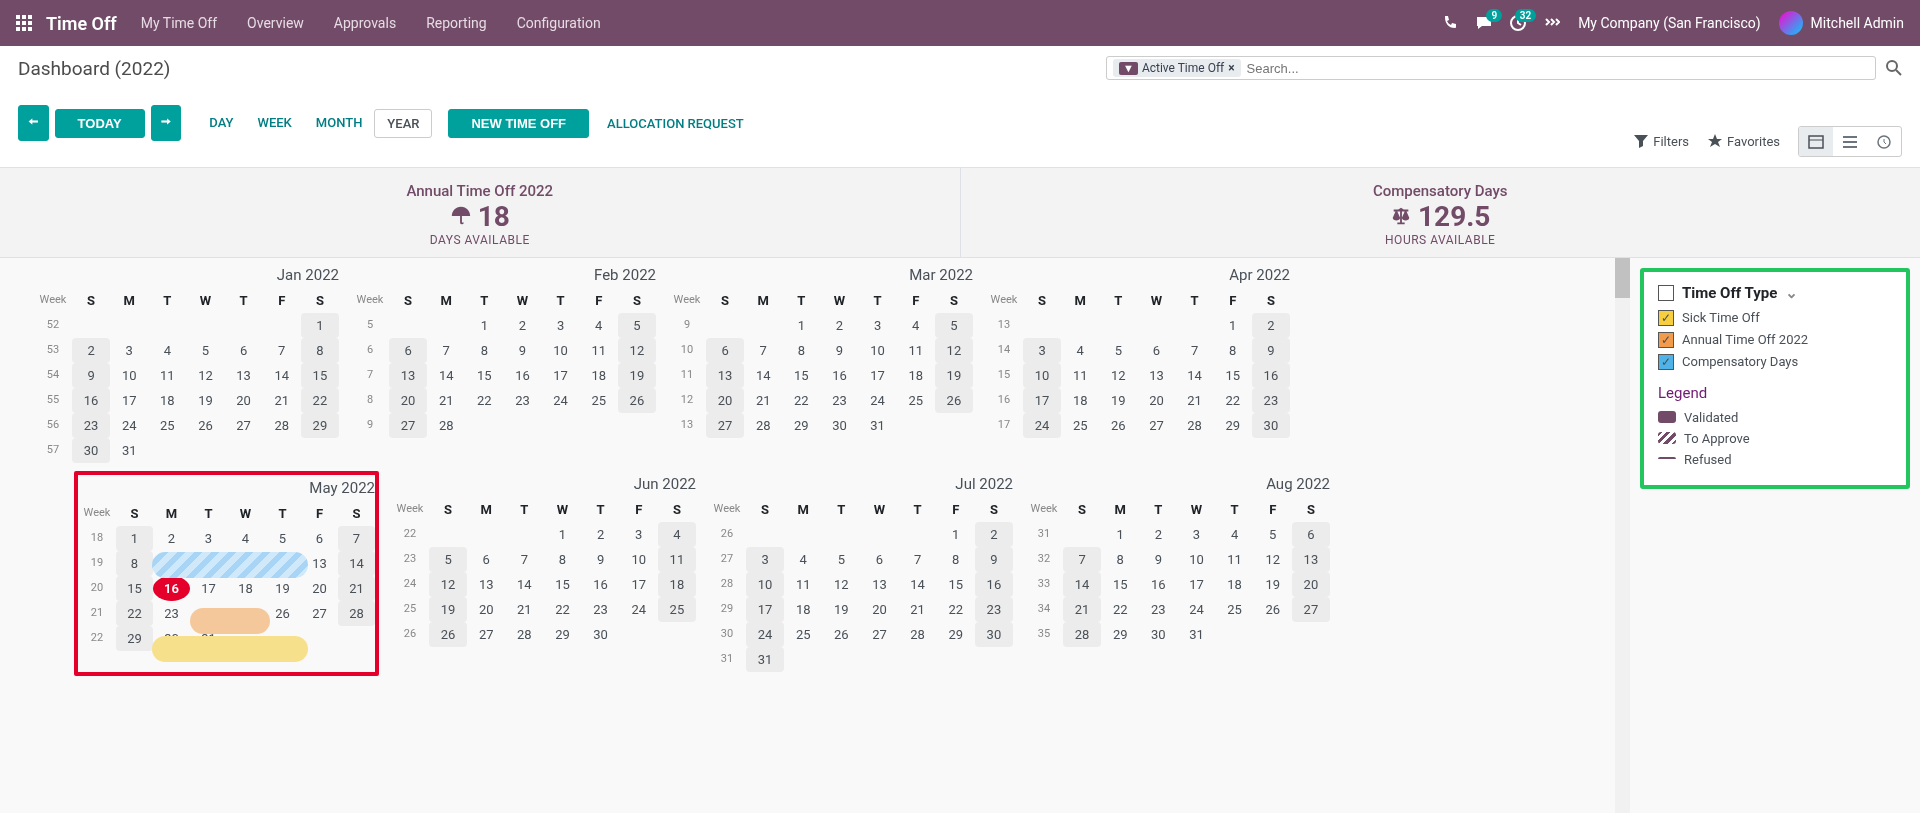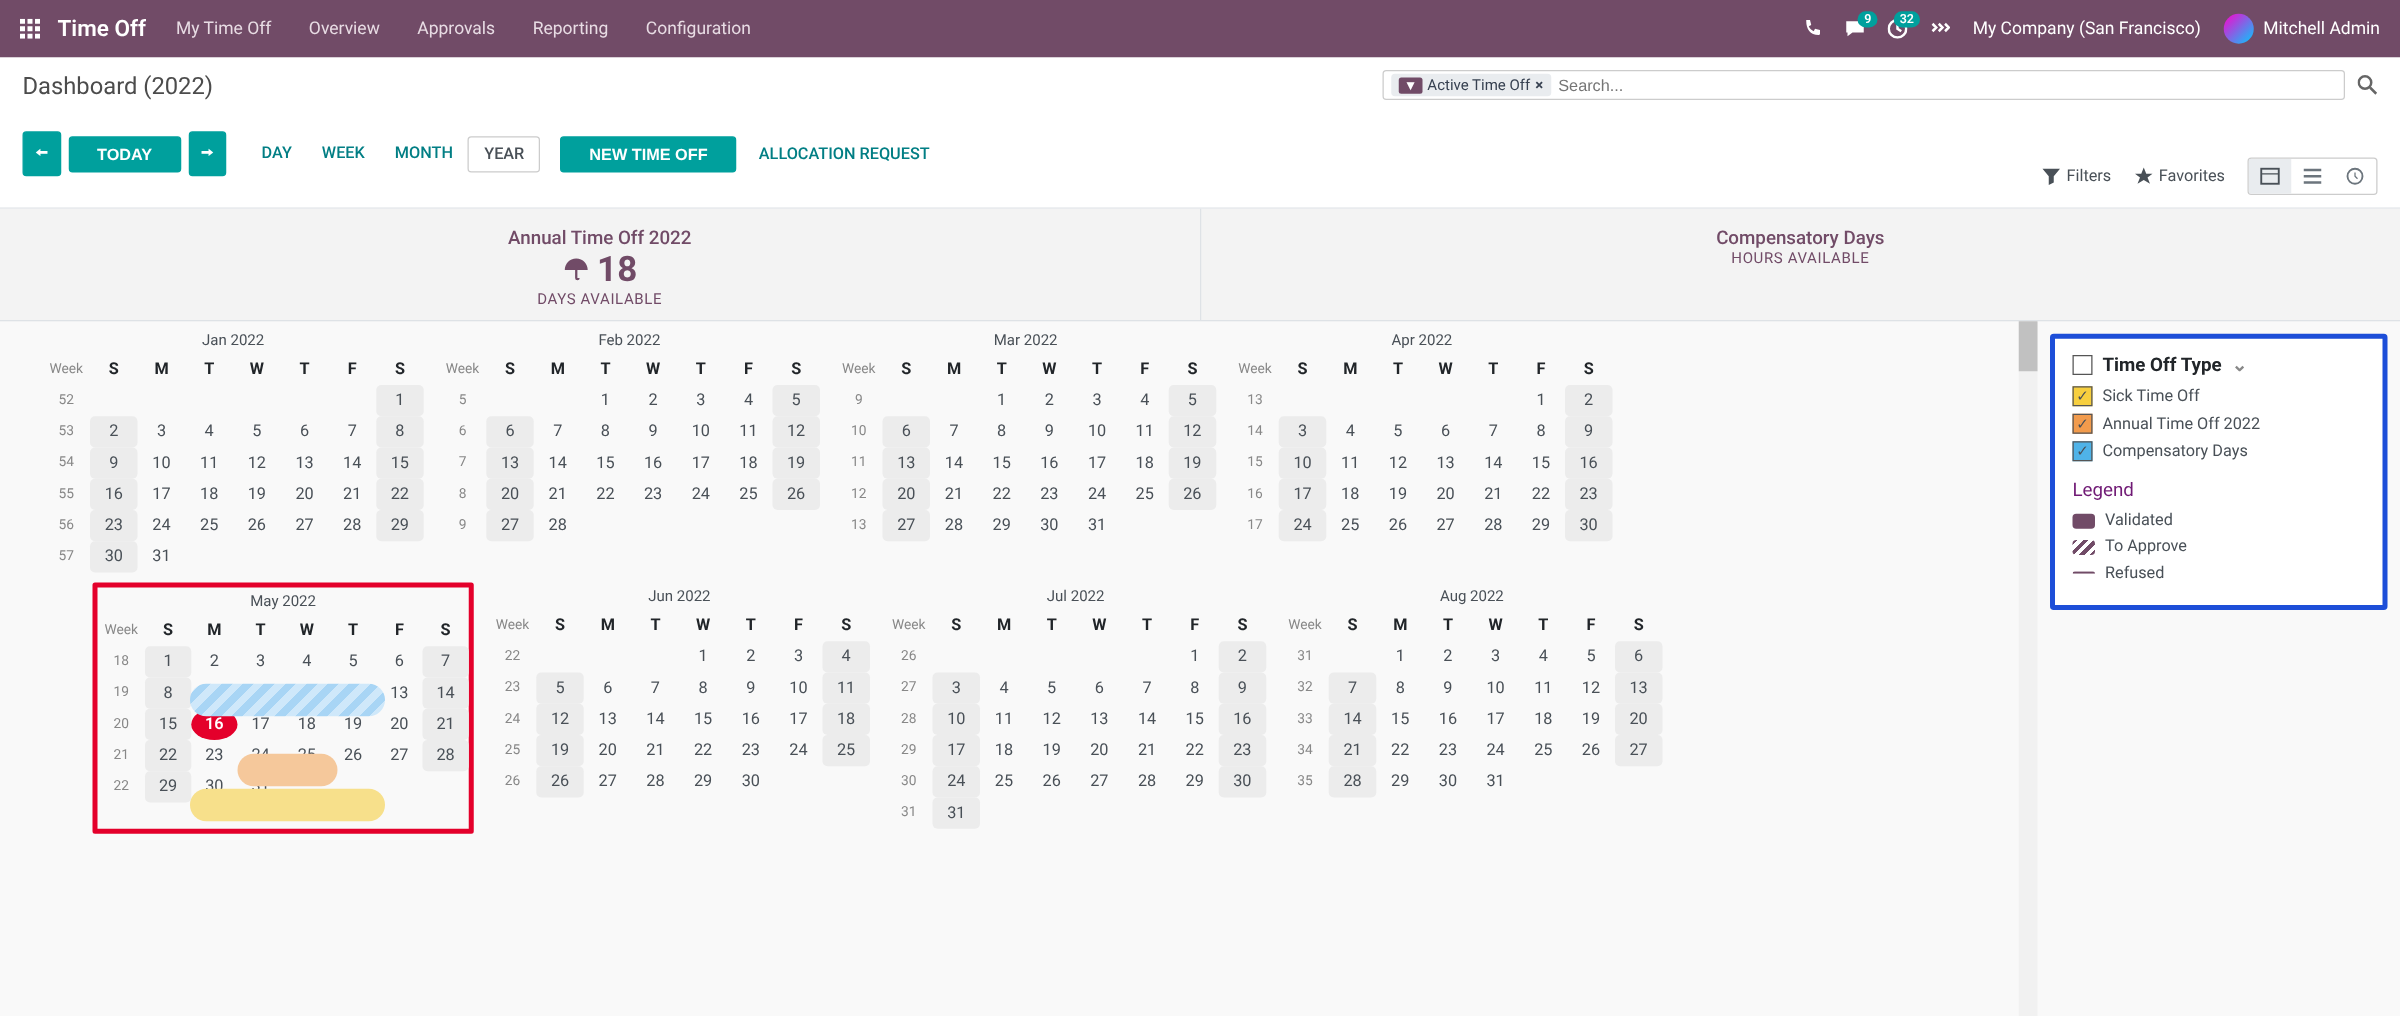--- a/index.html
+++ b/index.html
@@ -49,38 +49,38 @@
 .stat-sub { color: #714B67; font-size: 12px; letter-spacing: 0.5px; }
 
 
 .main { display: flex; height: calc(813px - 46px - 90px - 93px); }
 .cal-area { flex: 1; overflow: auto; padding: 4px 2px 0 34px; }
 .side { width: 290px; padding: 10px; }
 
 .year-grid { display: flex; flex-wrap: wrap; gap: 4px 12px; }
 .month { width: 305px; padding: 4px 0; position: relative; }
 .month.hl { border: 4px solid #E4002B; border-radius: 2px; margin-left: 40px; }
-.month-title { text-align: center; color: #495057; font-size: 12px; margin-bottom: 4px; }
+.month-title { text-align: right; color: #495057; font-size: 15px; margin-bottom: 4px; }
 .mg { display: grid; grid-template-columns: 38px repeat(7, 1fr); }
 .mg span { text-align: center; padding: 5px 0; font-size: 13px; color: #495057; }
 .mg .wk { color: #888; font-size: 11px; }
 .mg .wh { color: #888; font-size: 11px; font-weight: 400; }
 .mg .dh { font-weight: 700; color: #212529; }
 .mg .d { cursor: pointer; }
 .mg .we { background: #ececec; border-radius: 4px; }
 .mg .today { background: #E4002B; color: #fff; border-radius: 50%; font-weight: 600; }
 
 
 .pill { position: absolute; height: 26px; border-radius: 13px; z-index: 1; }
 .pill-comp { background: repeating-linear-gradient(135deg,#cfe8fa,#cfe8fa 6px,#a8d5f5 6px,#a8d5f5 12px); }
 .pill-ann { background: #f5c89b; }
 .pill-sick { background: #f7e08b; }
 
 
-.side-card { border: 4px solid #1d4ed8; border-radius: 3px; padding: 12px 14px; background: #fff; }
+.side-card { border: 4px solid #22c55e; border-radius: 3px; padding: 12px 14px; background: #fff; }
 .side-h { display: flex; align-items: center; gap: 8px; font-weight: 700; color: #212529; font-size: 15px; margin-bottom: 8px; }
 .cbox { width: 16px; height: 16px; border: 1px solid #555; display: inline-flex; align-items: center; justify-content: center; font-size: 12px; }
 .cbox.y { background: #f7cf3e; }
 .cbox.o { background: #f29b4c; }
 .cbox.b { background: #4fb3e8; }
 .side-item { display: flex; align-items: center; gap: 8px; margin-bottom: 6px; color: #495057; }
 .leg-title { font-weight: 400; color: #701a75; margin: 14px 0 8px; font-size: 15px; }
 .leg-sw { width: 18px; height: 12px; display: inline-block; border-radius: 3px; }
 .leg-val { background: #714B67; }
 .leg-app { background: repeating-linear-gradient(135deg,#714B67,#714B67 3px,#fff 3px,#fff 6px); }
@@ -202,20 +202,26 @@
       <div class="stat-val">
         <svg class="i" style="width:22px;height:22px" viewBox="0 0 24 24">
           <path fill="currentColor" d="M12 2C6 2 2 7 2 12h9v7a2 2 0 0 0 4 0h-2a0 0 0 0 1 0 0v-7h9c0-5-4-10-10-10z"></path>
         </svg>
         <span>18</span>
       </div>
       <div class="stat-sub">DAYS AVAILABLE</div>
     </div>
     <div class="stat">
       <div class="stat-title">Compensatory Days</div>
+      <div class="stat-val">
+        <svg class="i" style="width:22px;height:22px" viewBox="0 0 24 24">
+          <path fill="currentColor" d="M12 3L9 5H4v2h2l-3 7c0 2 2 3 4 3s4-1 4-3L8 7h3v12H8v2h8v-2h-3V7h3l-3 7c0 2 2 3 4 3s4-1 4-3l-3-7h2V5h-5l-3-2z"></path>
+        </svg>
+        <span>129.5</span>
+      </div>
       <div class="stat-sub">HOURS AVAILABLE</div>
     </div>
   </div>
 
 <div class="main">
   <div class="cal-area">
     <div class="year-grid">
         <div class="month">
           <div class="month-title">Jan 2022</div>
           <div class="mg">

